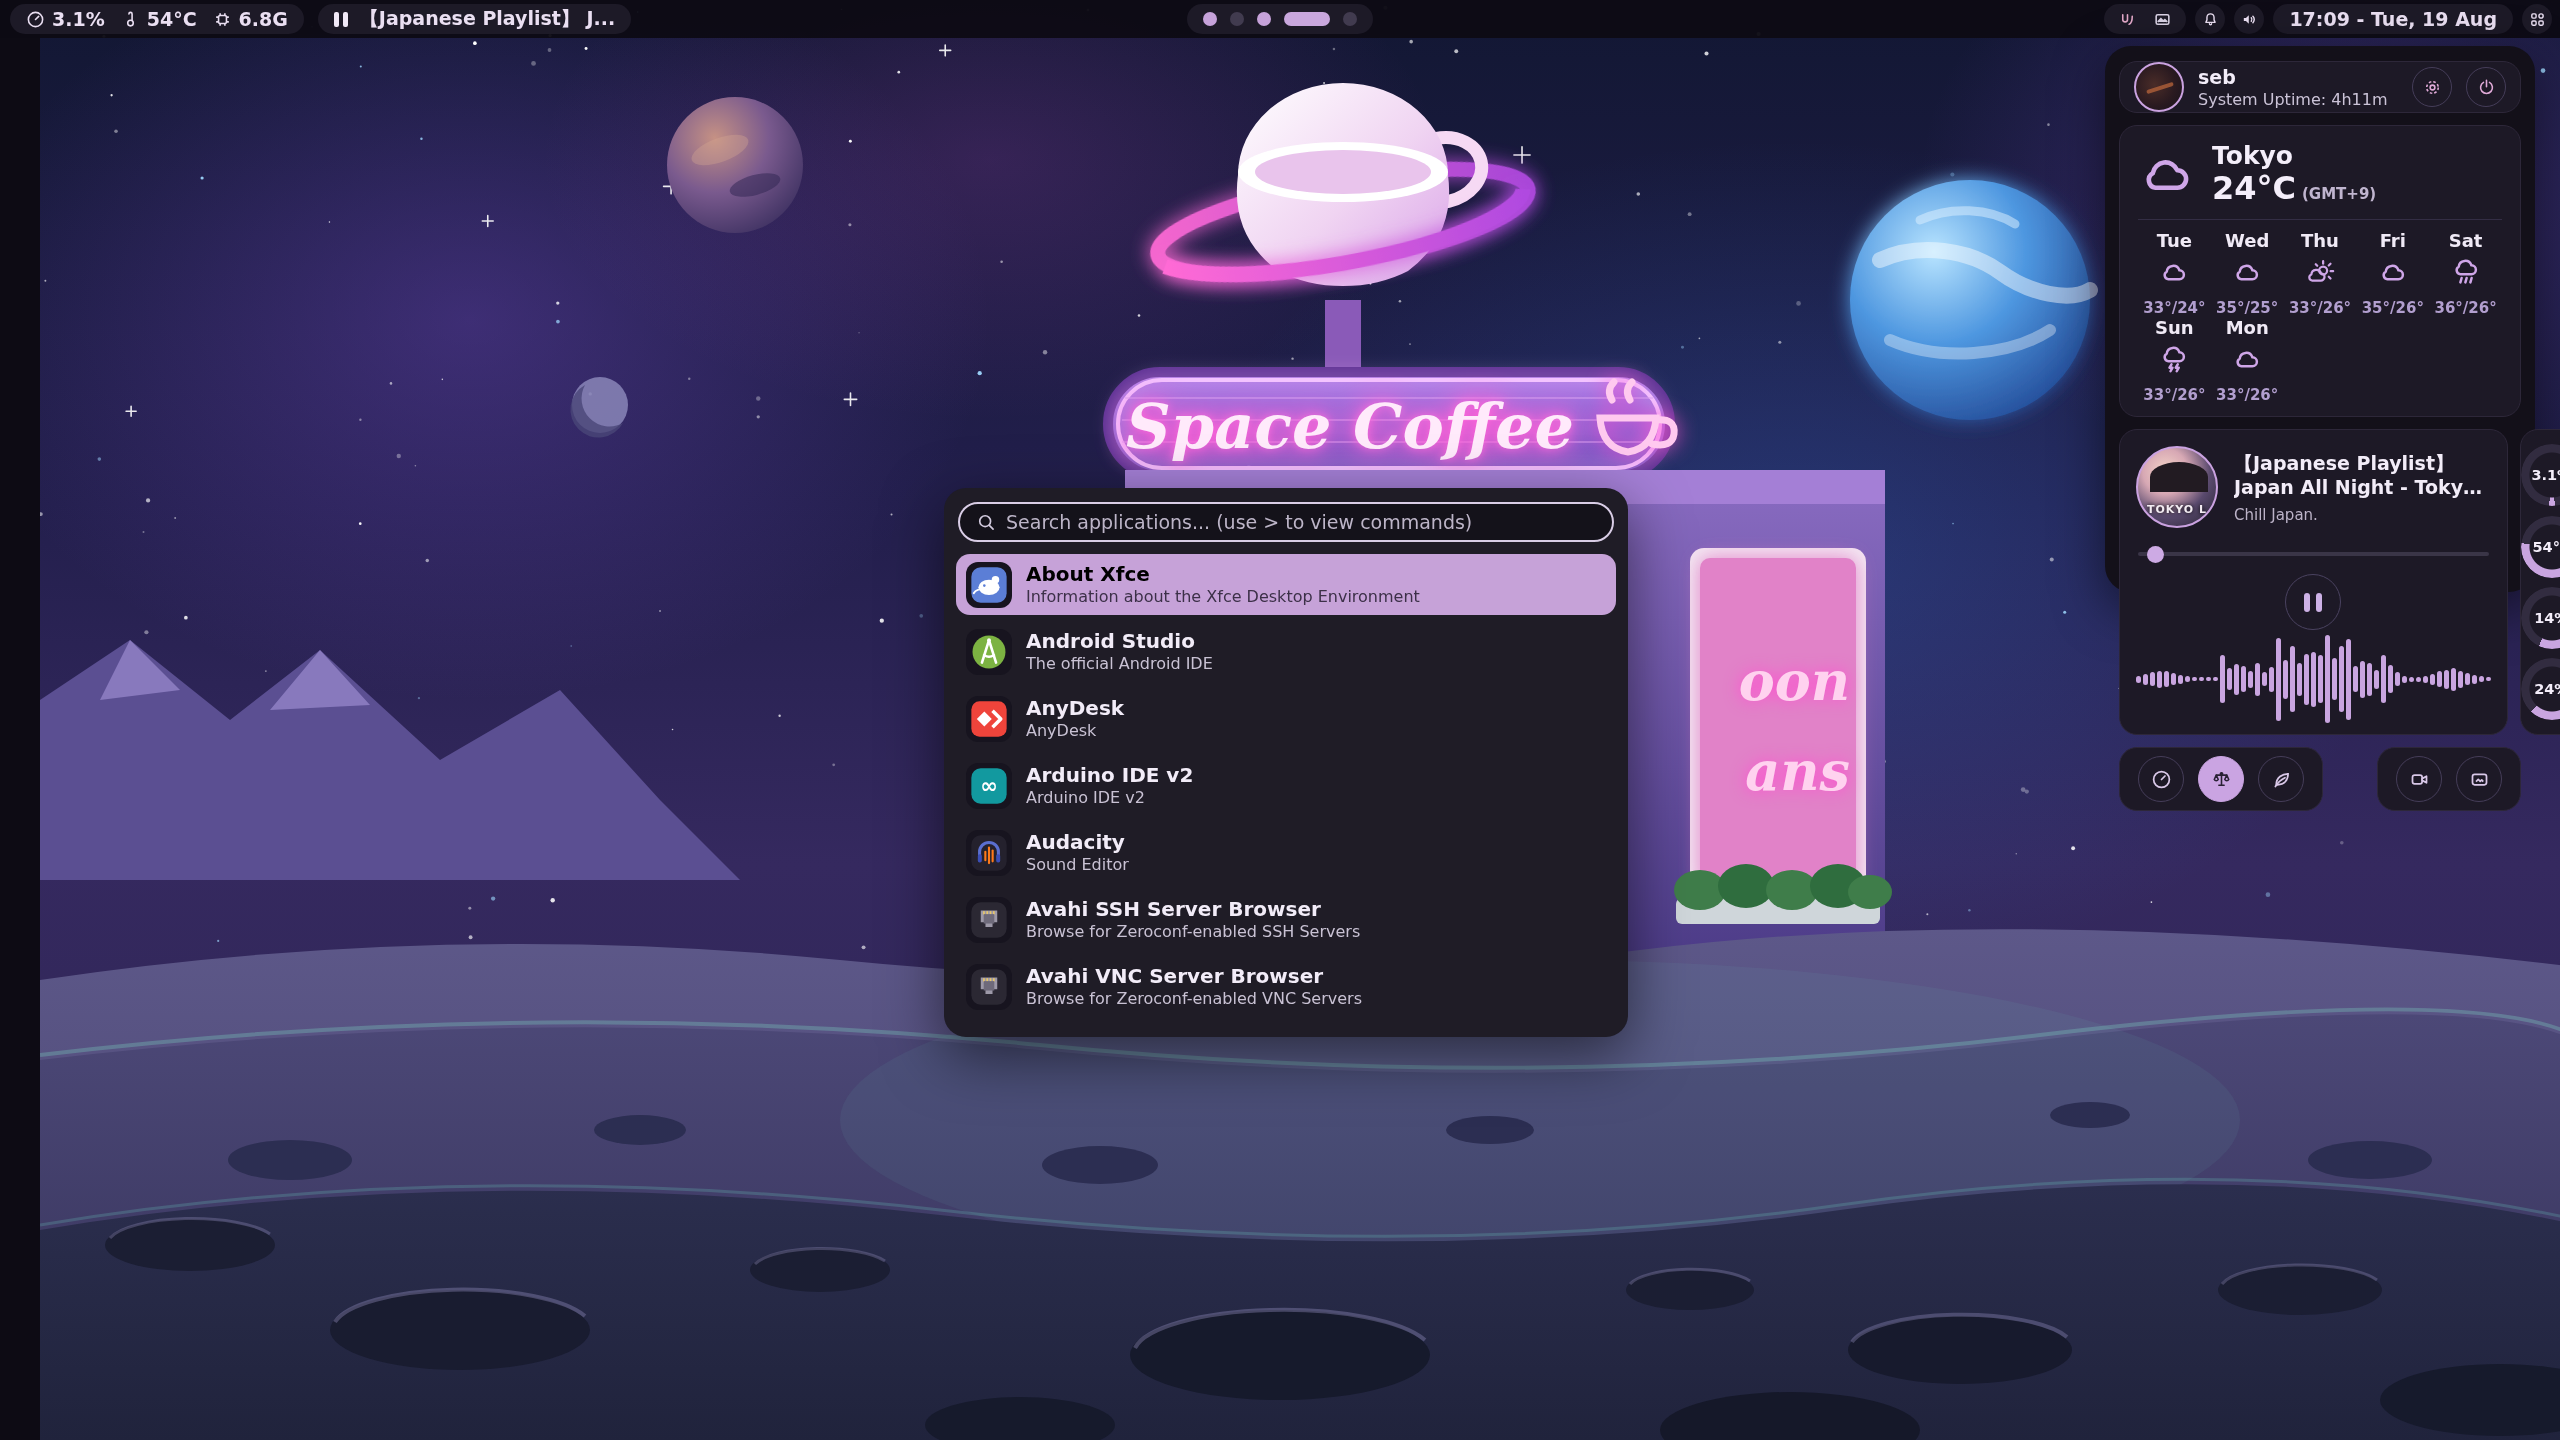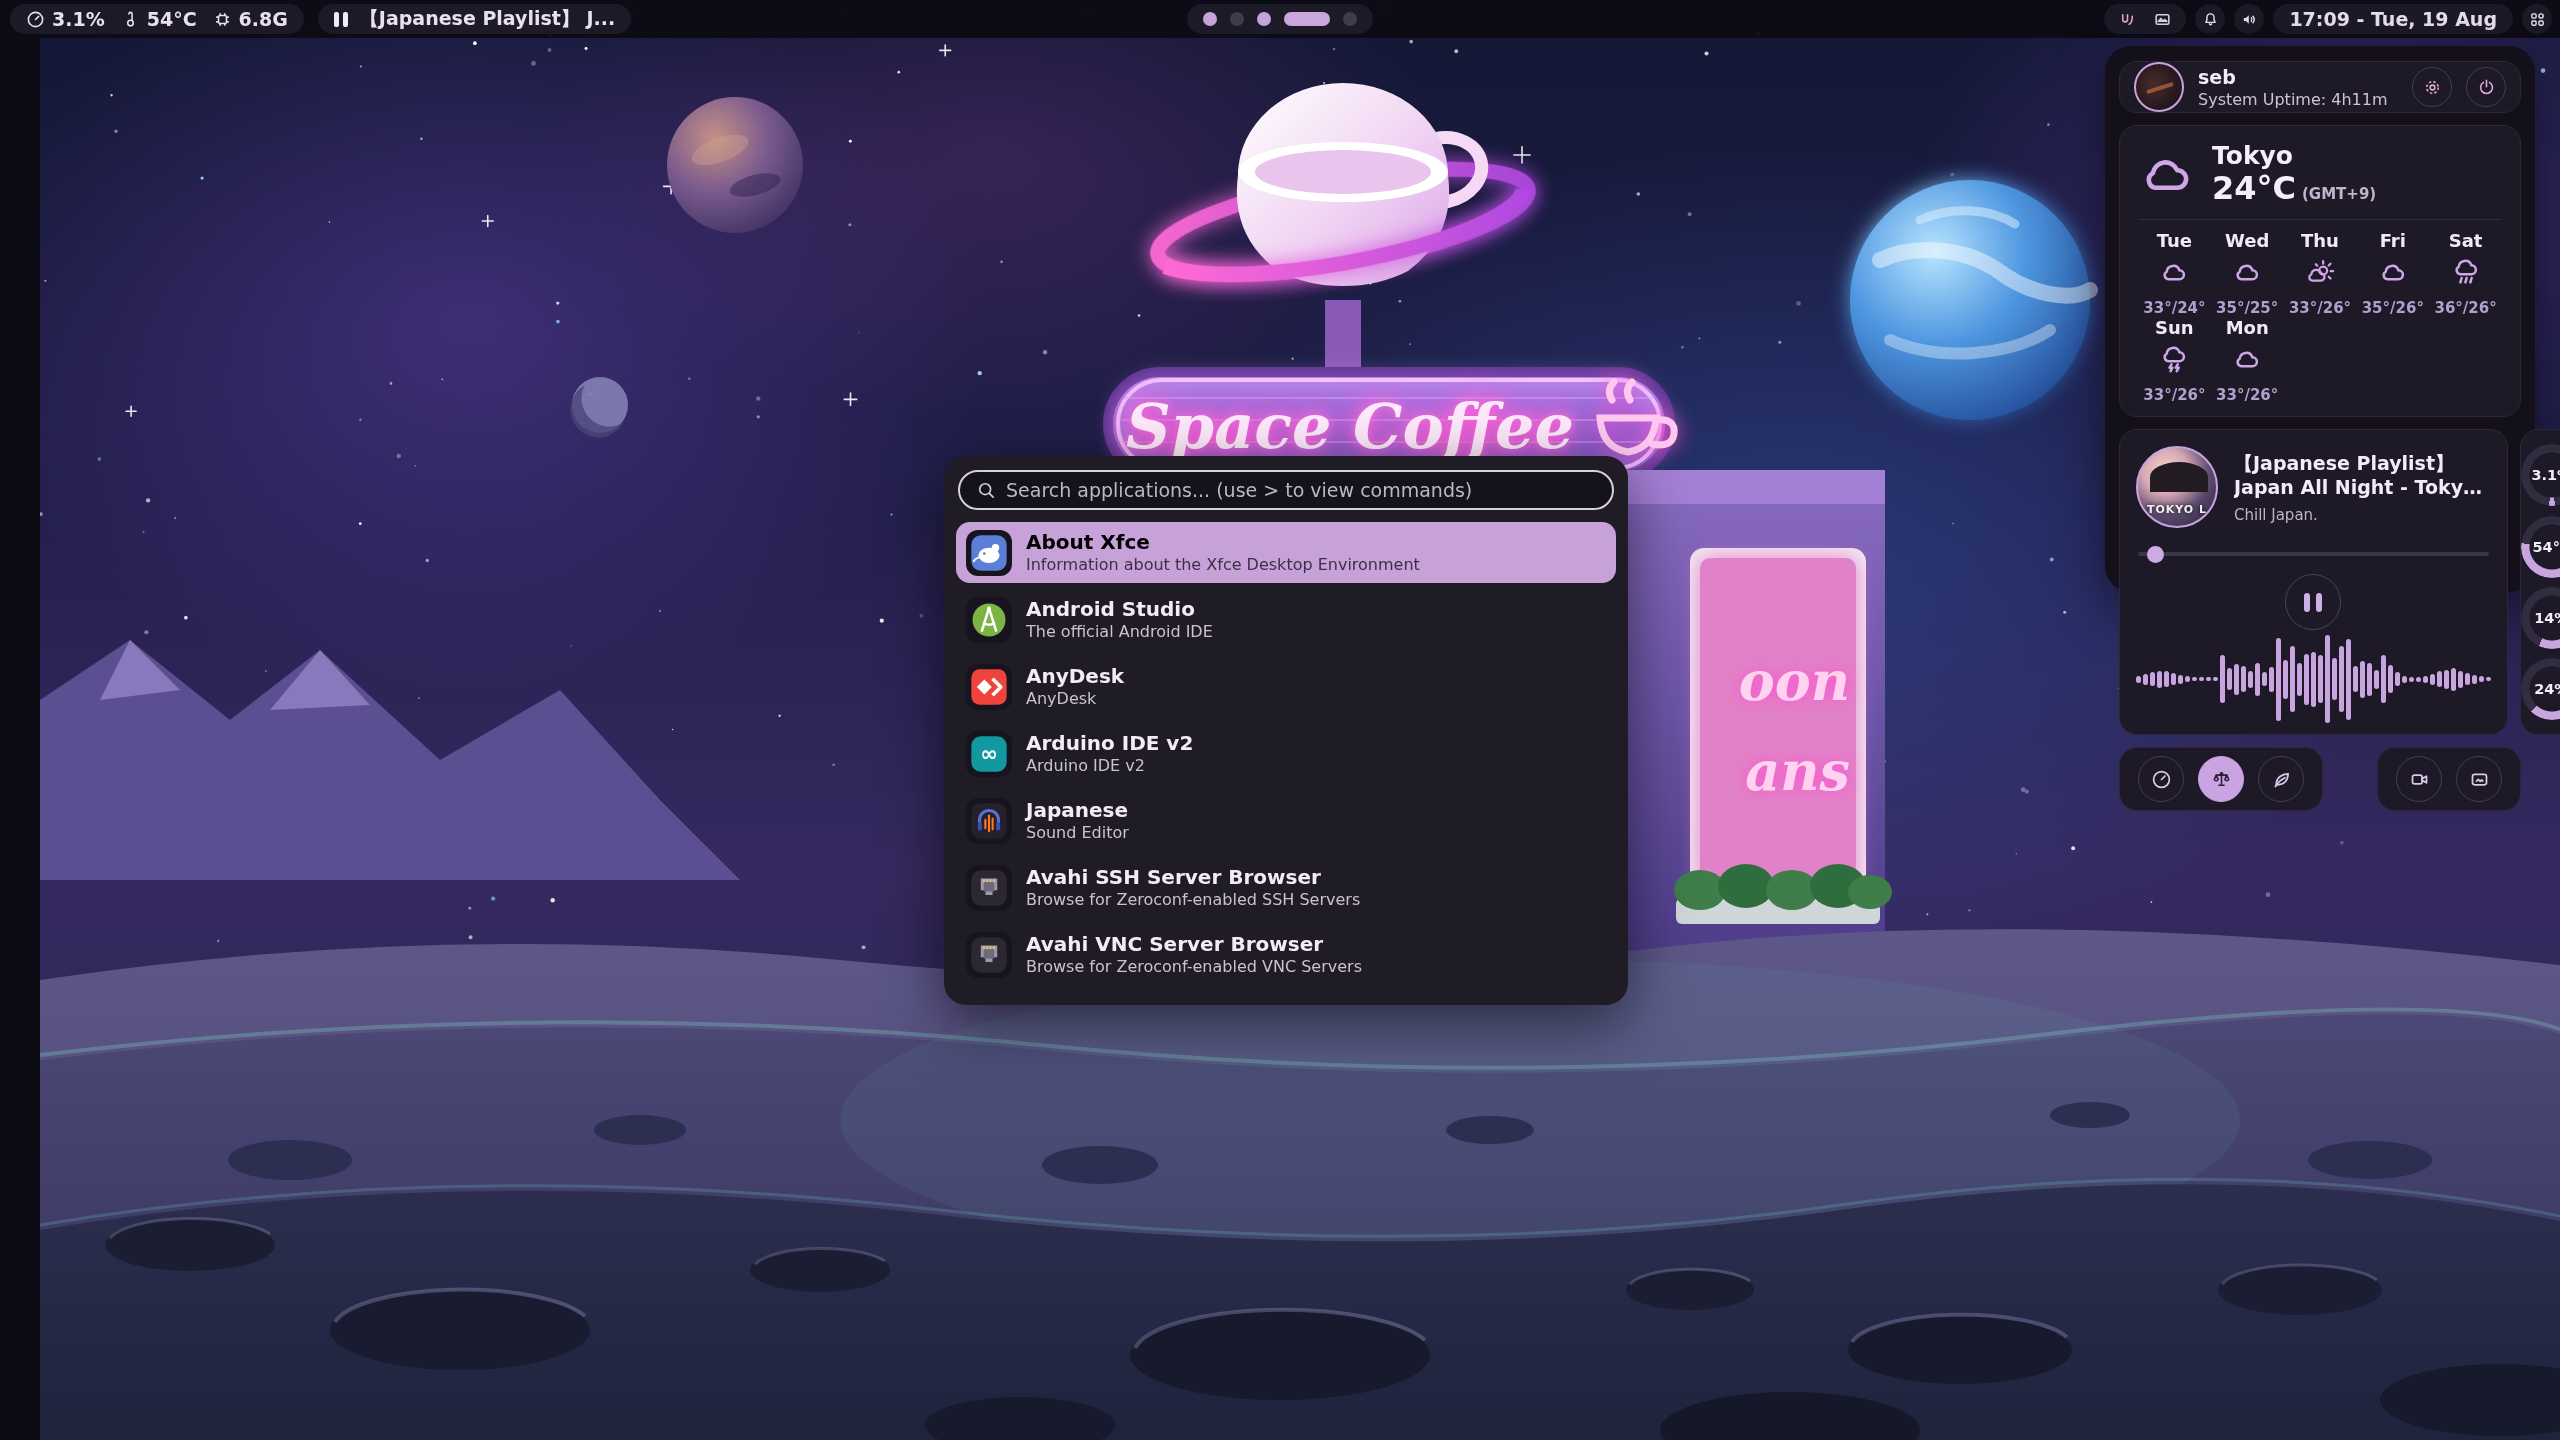--- a/index.html
+++ b/index.html
@@ -29,21 +29,21 @@
   .ws-dot.occupied { background:#c6a2da; }
   .ws-dot.active { width:46px; background:#c9a7dd; }
   .tb-right { position:absolute; right:8px; top:4px; display:flex; gap:9px; align-items:center; }
   .tb-circle { width:30px; height:30px; border-radius:50%; background:#1d1a27; display:flex;
     align-items:center; justify-content:center; }
   .tb-circle svg { width:17px; height:17px; stroke:#eadff2; }
   .tb-duo { height:30px; background:#1d1a27; border-radius:15px; display:flex; align-items:center; gap:16px; padding:0 14px; }
   .tb-duo svg { width:19px; height:19px; }
   .tb-clock { font-weight:700; }
   
-  #launcher { position:absolute; left:944px; top:456px; width:684px; height:549px; z-index:40;
+  #launcher { position:absolute; left:944px; top:488px; width:684px; height:549px; z-index:40;
     background:#1f1c26; border-radius:22px; padding:14px 12px; box-shadow:0 18px 60px rgba(0,0,0,.55); }
   .search-wrap { height:40px; border:2px solid #d9cde6; border-radius:20px; background:#14121a;
     display:flex; align-items:center; gap:10px; padding:0 16px; margin:0 2px 12px 2px; }
   .search-wrap svg { width:20px; height:20px; stroke:#d3cbdf; flex:none; }
   .search-wrap input { flex:1; background:transparent; border:none; outline:none; color:#efe9f6;
     font-size:19px; font-family:inherit; }
   .search-wrap input::placeholder { color:#bdb5c8; }
   .app-row { height:61px; border-radius:14px; display:flex; align-items:center; gap:14px;
     padding:0 10px; margin-bottom:6px; }
   .app-row.selected { background:#c6a2d8; }
@@ -647,21 +647,21 @@
             <rect x="7.5" y="18" width="3.4" height="7" rx="1.5" fill="#3b4fb8"></rect>
             <rect x="23.1" y="18" width="3.4" height="7" rx="1.5" fill="#3b4fb8"></rect>
             <g fill="#ff7a1a">
               <rect x="13" y="15" width="1.8" height="9" rx="0.9"></rect>
               <rect x="16.1" y="11.5" width="1.8" height="15" rx="0.9"></rect>
               <rect x="19.2" y="14" width="1.8" height="11" rx="0.9"></rect>
             </g>
           </svg>
         </div>
         <div class="app-texts">
-          <div class="app-title">Japanese</div>
+          <div class="app-title">Audacity</div>
           <div class="app-desc">Sound Editor</div>
         </div>
       </div>
       <div class="app-row">
         <div class="app-ico">
           <svg viewBox="0 0 34 34" width="40" height="40">
             <rect x="2" y="2" width="30" height="30" rx="8" fill="#2b2833"></rect>
             <path d="M10 9h14v10h-4v4h-6v-4h-4z" fill="#9d99a8"></path>
             <g fill="#e8c76a">
               <rect x="12" y="9.5" width="1.4" height="3"></rect>

